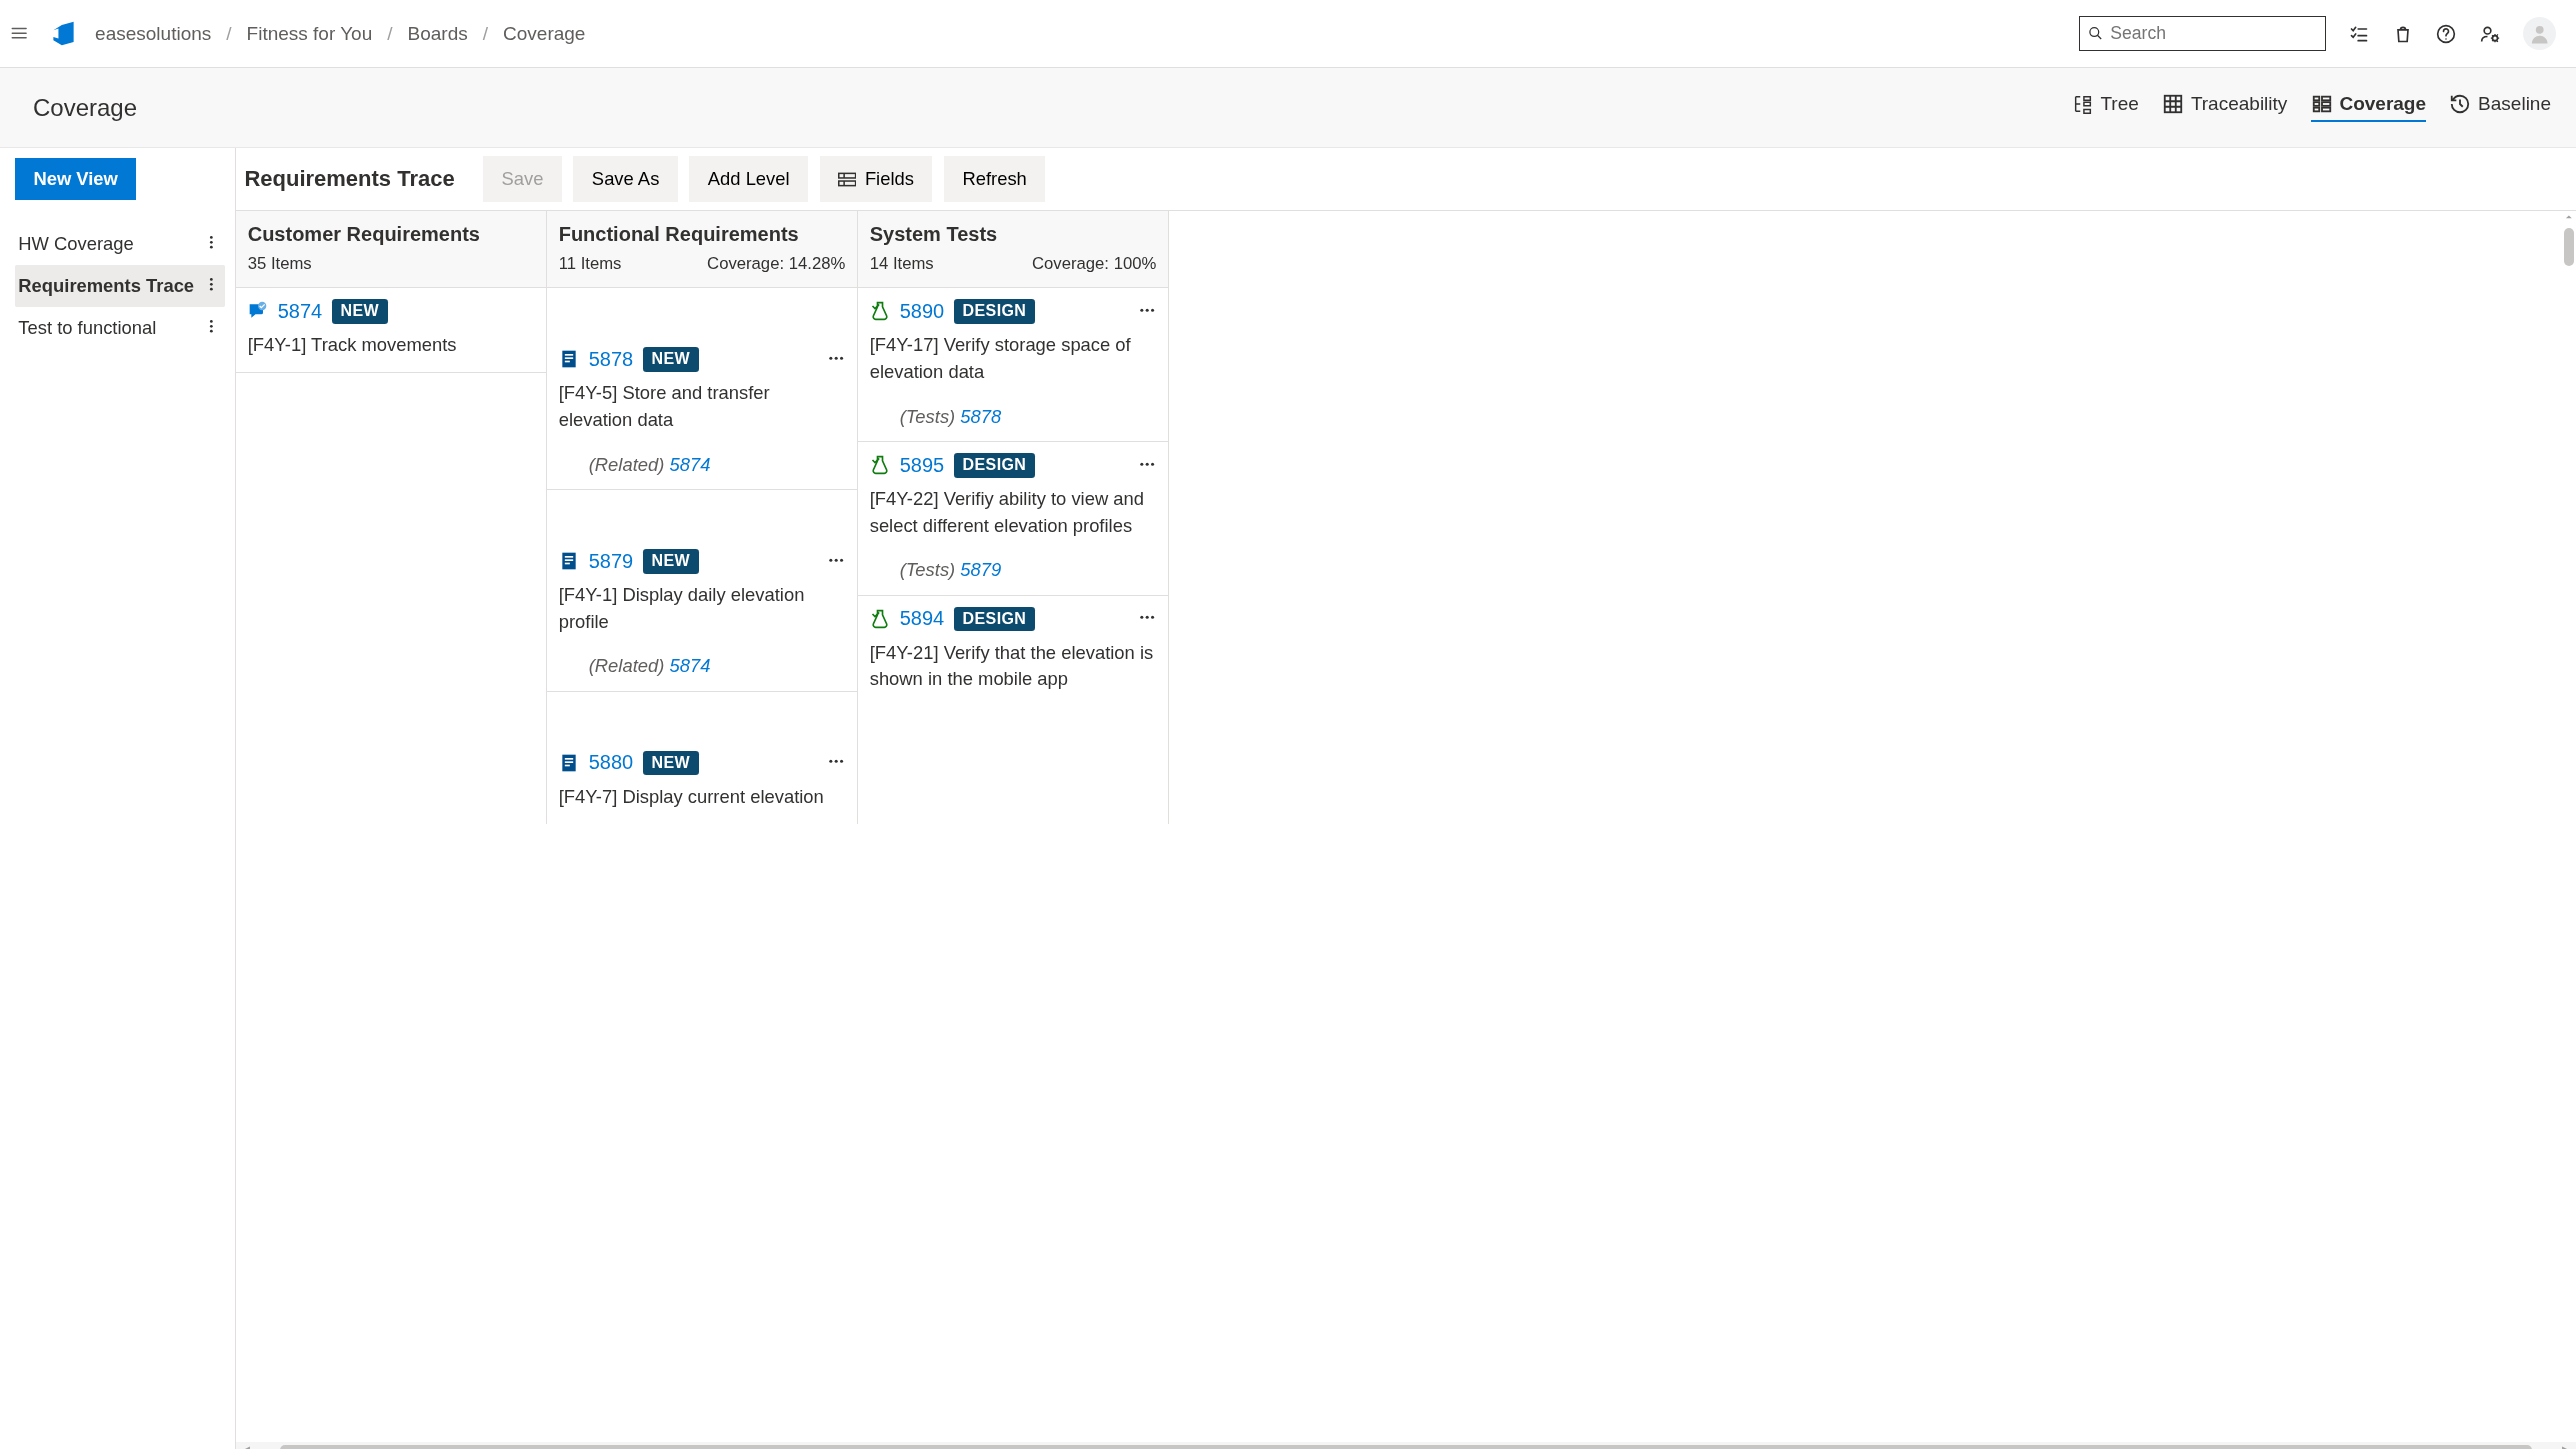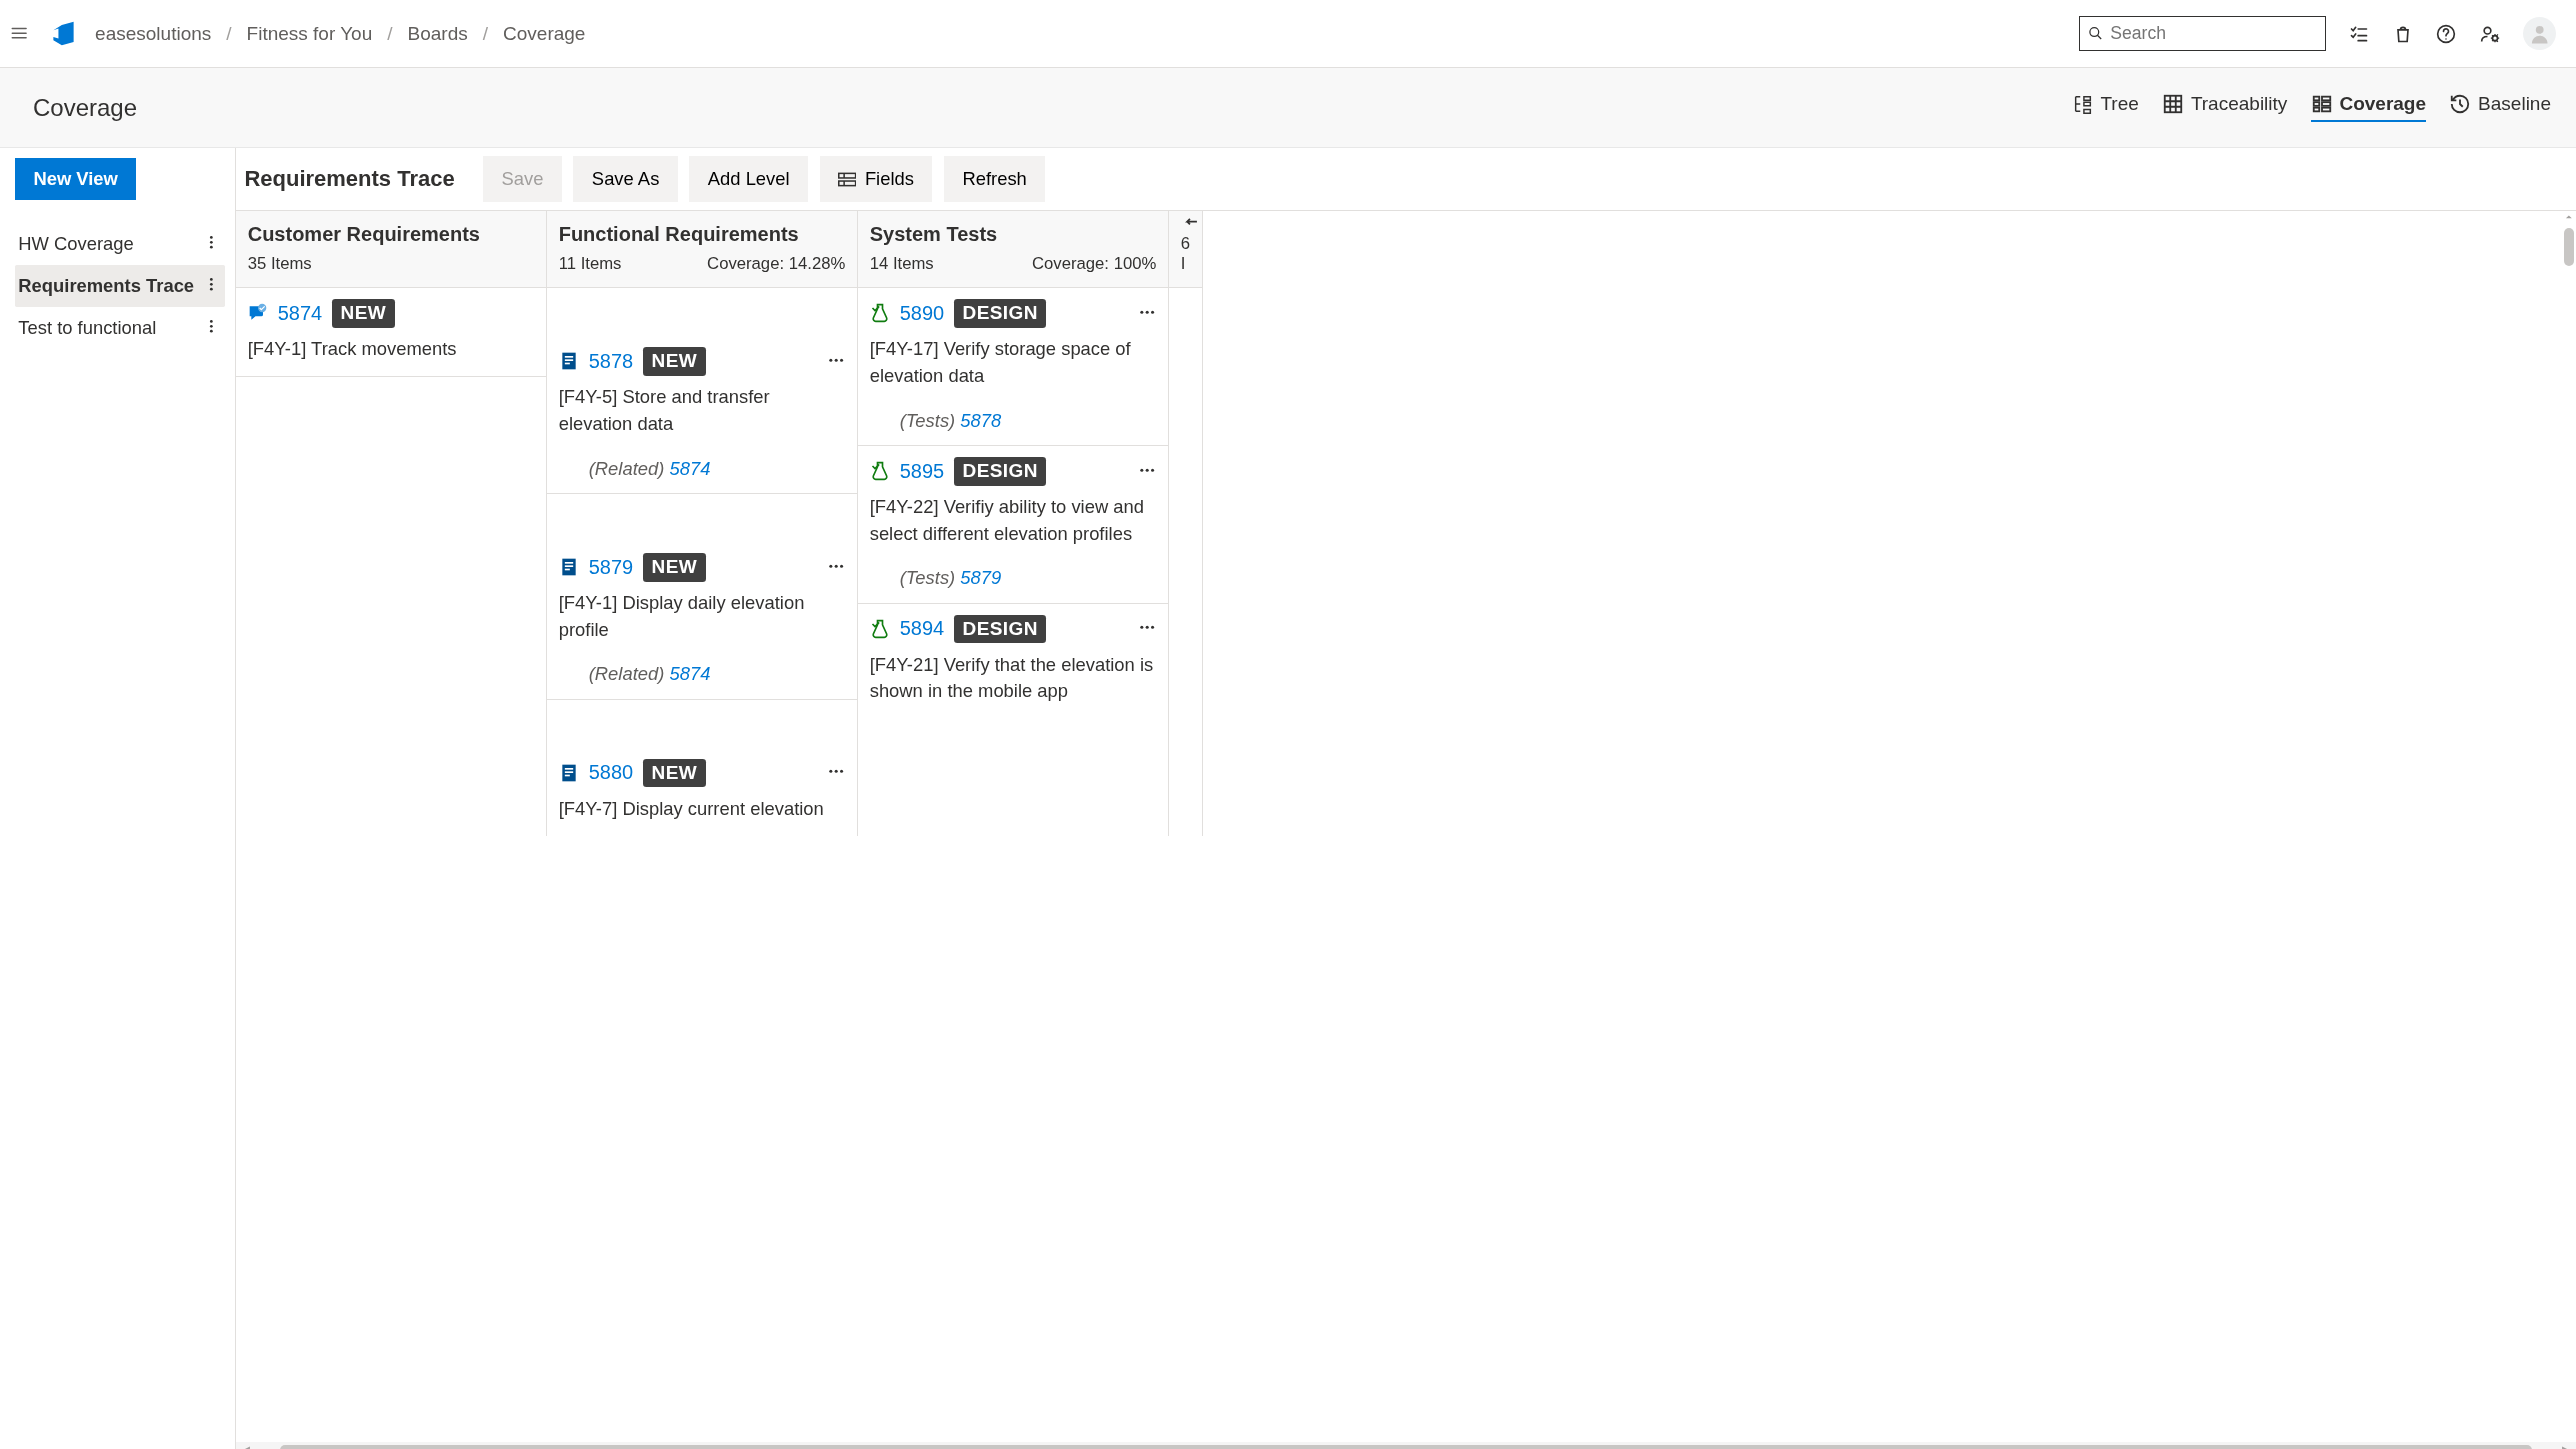--- a/index.html
+++ b/index.html
@@ -56,21 +56,21 @@
   .col.c2 { width: 311px; flex-shrink: 0; gap: 48px; }
   .col.c3 { width: 311px; flex-shrink: 0; }
   .col.c4 { flex: 0 0 25px; }
   .col-head { background: #f8f8f8; padding: 11.7px 11.7px 13.4px 11.7px; border-bottom: 0.8px solid #e1dfdd; min-height: 77px; display: flex; flex-direction: column; justify-content: space-between; }
   .col-title { font-size: 20px; font-weight: 700; }
   .col-meta { display: flex; justify-content: space-between; font-size: 16.7px; color: #323130; margin-top: 6.7px; }
   .card { padding: 11px 11.7px 13.4px 11.7px; border-bottom: 0.8px solid #e1dfdd; }
   .card-top { display: flex; align-items: center; gap: 10px; }
   .card-icon { width: 20px; height: 20px; flex-shrink: 0; }
   .card-id { color: #0078d4; font-size: 20px; font-weight: 400; }
-  .badge { background: #404040; color: #fff; font-size: 19px; font-weight: 700; padding: 3.3px 8.4px; border-radius: 3.3px; letter-spacing: 0.4px; }
+  .badge { background: #0c4a6e; color: #fff; font-size: 16px; font-weight: 700; padding: 3.3px 8.4px; border-radius: 3.3px; letter-spacing: 0.4px; }
   .card-menu { margin-left: auto; cursor: pointer; }
   .card-menu svg { width: 18.4px; height: 18.4px; }
   .card-title { font-size: 18.4px; margin-top: 8.4px; line-height: 1.45; }
   .card-rel { margin-top: 20px; margin-left: 30px; font-size: 18.4px; }
   .card-rel i { color: #605e5c; font-style: italic; }
   .card-rel a { color: #0078d4; font-style: italic; }
   .back-arrow { position: absolute; right: 1.7px; top: 5px; }
 
   
   .hscroll-track { height: 15px; background: #f5f5f5; display: flex; align-items: center; padding: 0 5px; }
@@ -375,33 +375,20 @@
               <span class="card-menu"><svg viewBox="0 0 24 24">
                     <circle cx="5" cy="12" r="2" fill="#323130"></circle>
                     <circle cx="12" cy="12" r="2" fill="#323130"></circle>
                     <circle cx="19" cy="12" r="2" fill="#323130"></circle>
                   </svg></span>
             </div>
             <div class="card-title">[F4Y-21] Verify that the elevation is shown in the mobile app</div>
           </div>
         </div>
 
-        <div class="col c4">
-          <div class="col-head" style="position:relative;">
-            <div class="back-arrow">
-              <svg viewBox="0 0 24 24" width="16.7" height="16.7">
-                  <path d="M20 8H6l4-4M6 8l4 4" fill="none" stroke="#323130" stroke-width="2.5"></path>
-                </svg>
-            </div>
-            <div></div>
-            <div class="col-meta">
-                <span>6 I</span>
-              </div>
-          </div>
-        </div>
 
         <div class="vscroll">
           <svg viewBox="0 0 16 16" width="11.7" height="11.7">
               <path d="M4 10l4-4 4 4" fill="#a19f9d"></path>
             </svg>
           <div style="width:10px;height:38px;background:#c8c6c4;border-radius:5px;margin-top:5px;"></div>
         </div>
       </div>
     </div>
 

